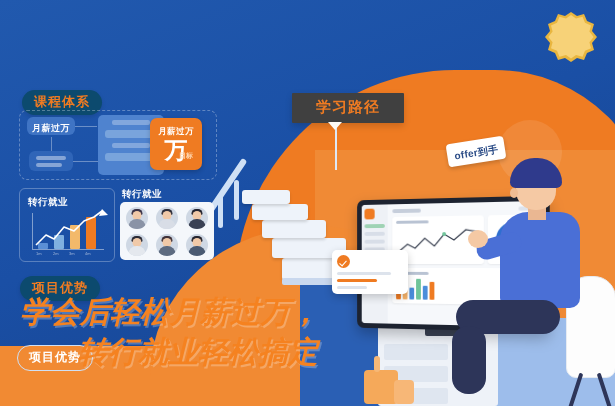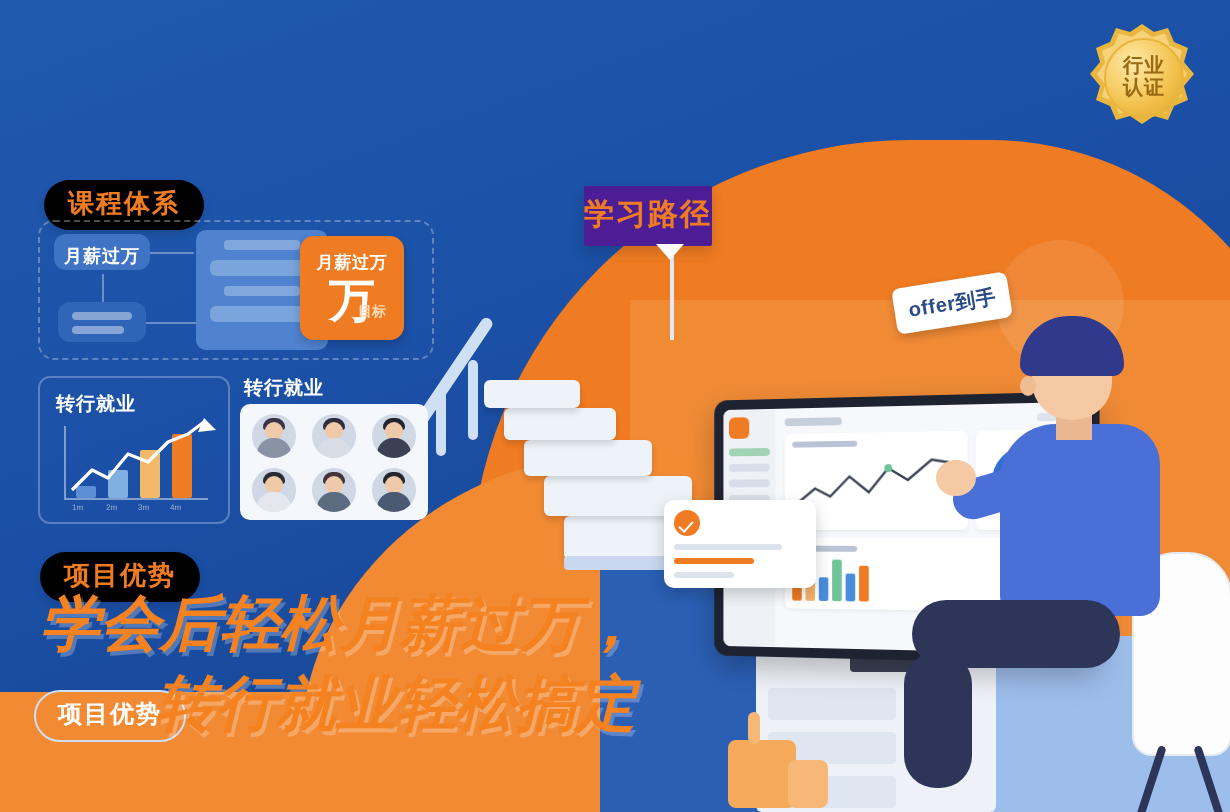--- a/index.html
+++ b/index.html
@@ -62,36 +62,36 @@
     position:absolute;left:9px;top:9px;width:38px;height:38px;border-radius:50%;
     background:radial-gradient(circle at 35% 30%,#ffe9a8,#f2c14b 60%,#d9a227 100%);
     border:1.5px solid #e8b43c;
     display:flex;flex-direction:column;align-items:center;justify-content:center;
   }
   .seal .disc span{
     color:#9a6a12;font-size:10px;font-weight:bold;line-height:11px;letter-spacing:.5px;
   }
   
   .pill{
-    position:absolute;background:#000000;border-radius:14px;
+    position:absolute;background:#0c4a6e;border-radius:14px;
     padding:3px 12px 4px;color:#ef7b22;font-size:13px;font-weight:bold;
     letter-spacing:1px;white-space:nowrap;box-shadow:0 2px 4px rgba(0,0,0,.12);
   }
   .pill-outline{
     position:absolute;border:1.6px solid #cfe0f5;border-radius:14px;
     padding:3px 11px 4px;color:#ffffff;font-size:12px;font-weight:bold;
     letter-spacing:1px;white-space:nowrap;background:transparent;
   }
   #pill-course{left:22px;top:90px;}
   #pill-adv{left:20px;top:276px;}
   #pill-adv2{left:17px;top:345px;}
   
   .tooltip{
-    position:absolute;left:292px;top:93px;background:#4c1d95;border-radius:1px;
-    padding:5px 0 6px;box-shadow:0 3px 7px rgba(0,0,0,.16);
+    position:absolute;left:292px;top:93px;background:#404040;border-radius:1px;
+    padding:5px 24px 6px;box-shadow:0 3px 7px rgba(0,0,0,.16);
   }
   .tooltip span{color:#ef7b22;font-size:15px;font-weight:bold;letter-spacing:1px;}
   .tooltip:after{
     content:"";position:absolute;left:36px;bottom:-7px;width:0;height:0;
     border-left:7px solid transparent;border-right:7px solid transparent;
     border-top:8px solid #fdfbf7;
   }
   .tip-line{position:absolute;left:335px;top:118px;width:2px;height:52px;background:#dfe9f7;}
   
   .stairs{position:absolute;left:228px;top:150px;width:140px;height:140px;}
@@ -227,24 +227,20 @@
   <div class="bg-blue-curve"></div>
   <div class="sun"></div>
 
 
 
   <div class="seal">
     <svg class="rosette" viewBox="0 0 56 56">
       <path d="M28 2 L34 6 L41 4 L44 11 L51 14 L49 21 L54 27 L49 33 L51 40 L44 43 L41 50 L34 48 L28 52 L22 48 L15 50 L12 43 L5 40 L7 33 L2 27 L7 21 L5 14 L12 11 L15 4 L22 6 Z" fill="#e9b63f"></path>
       <path d="M28 5 L33 8.5 L39.5 6.8 L42 12.8 L48 15.4 L46.4 21.4 L50.6 27 L46.4 32.2 L48 38.2 L42 40.8 L39.5 46.8 L33 45.1 L28 48.6 L23 45.1 L16.5 46.8 L14 40.8 L8 38.2 L9.6 32.2 L5.4 27 L9.6 21.4 L8 15.4 L14 12.8 L16.5 6.8 L23 8.5 Z" fill="#f7d278"></path>
     </svg>
-    <div class="disc">
-      <span>行业</span>
-      <span>认证</span>
-    </div>
   </div>
 
   <div class="pill" id="pill-course">课程体系</div>
 
   <div class="tip-line"></div>
   <div class="tooltip">
     <span>学习路径</span>
   </div>
 
   <div class="stairs">

